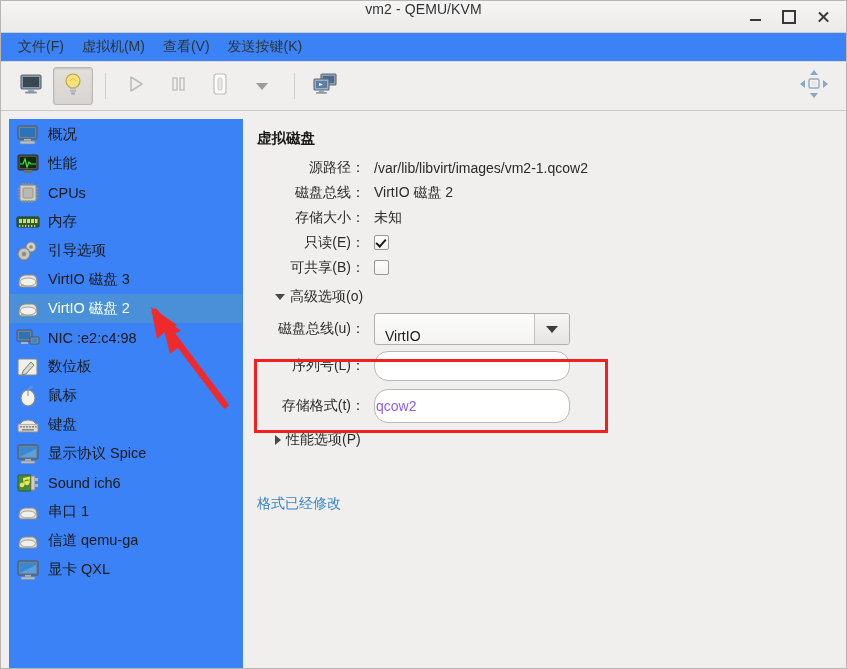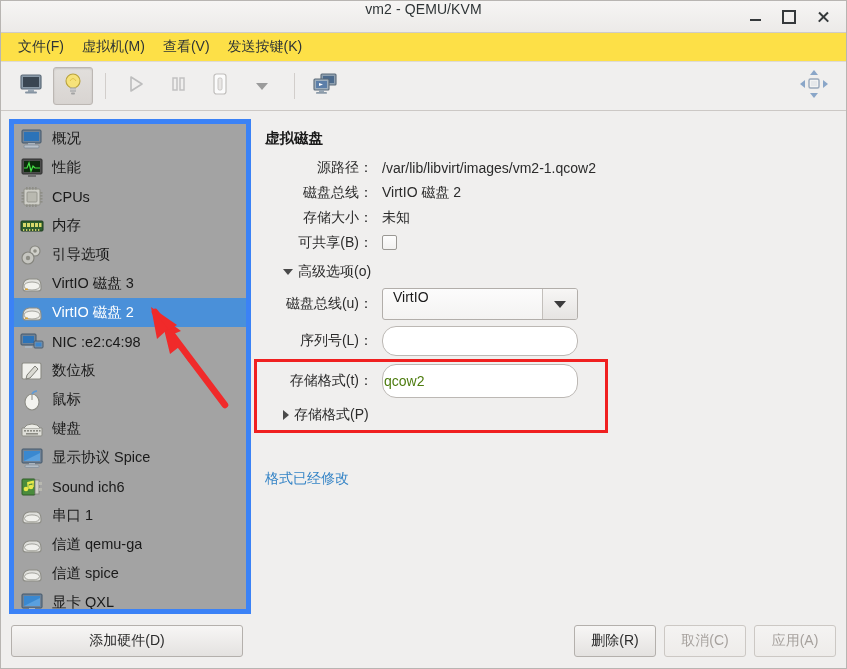--- a/index.html
+++ b/index.html
@@ -55,21 +55,21 @@
   .glyph-close:before, .glyph-close:after {
     content: ""; position: absolute; left: 0; top: 5px;
     width: 13px; height: 2.4px; background: #35393b;
   }
   .glyph-close:before { transform: rotate(45deg); }
   .glyph-close:after  { transform: rotate(-45deg); }
 
   
   .menubar {
     height: 28px;
-    background: #fde047;
+    background: #3b82f6;
     display: flex;
     align-items: center;
     padding-left: 8px;
     border-bottom: 1px solid #dedad6;
     flex: none;
   }
   .menu-item {
     font-size: 14px;
     color: #2e3436;
     padding: 3px 9px;
@@ -109,22 +109,22 @@
   
   .body {
     flex: 1;
     display: flex;
     padding: 8px 8px 0 8px;
     box-sizing: border-box;
     min-height: 0;
   }
   .sidebar {
     width: 232px;
-    background: #a3a3a3;
-    border: 5px solid #3b82f6;
+    background: #3b82f6;
+    border: 1px solid #3b82f6;
     overflow: hidden;
     flex: none;
     position: relative;
   }
   .hw-item {
     display: flex;
     align-items: center;
     height: 29px;
     padding-left: 6px;
     font-size: 14.5px;
@@ -212,21 +212,21 @@
     border-top: 5px solid transparent;
     border-bottom: 5px solid transparent;
     border-left: 6px solid #4a4a4a;
     margin-right: 5px;
   }
   .combo {
     width: 196px; height: 32px;
     border: 1px solid #b2aeaa;
     border-radius: 3px;
     background: linear-gradient(to bottom,#fcfcfc,#f4f3f2);
-    display: flex; align-items: flex-start;
+    display: flex; align-items: flex-end;
     box-sizing: border-box;
     overflow: hidden;
   }
   .combo-text {
     flex: 1;
     padding-left: 10px;
     font-size: 14px;
     color: #1a1a1a;
   }
   .combo-arrow {
@@ -241,21 +241,21 @@
     border-right: 6px solid transparent;
     border-top: 7px solid #3c3c3c;
   }
   .tinput {
     width: 196px; height: 30px;
     border: 1px solid #bcb8b4;
     border-radius: 14px;
     background: #ffffff;
     box-sizing: border-box;
     font-size: 14px;
-    color: #4d7c0f;
+    color: #8b5cf6;
     padding: 0 1px;
     line-height: 28px;
     overflow: hidden;
     white-space: nowrap;
   }
   .tinput.tall { height: 34px; line-height: 32px; }
 
   .status-msg {
     text-align: left;
     color: #3584c6;
@@ -615,30 +615,20 @@
               <path d="M3 14 Q3 8 9 7 L17 7 Q21 8 21 14 L21 16 Q21 18 18 18 L6 18 Q3 18 3 16 Z" fill="#e0e0dc" stroke="#8d8d86" stroke-width="1.1"></path>
               <ellipse cx="12" cy="13.5" rx="7.5" ry="3.6" fill="#f0f0ec" stroke="#9b9b94" stroke-width=".9"></ellipse>
               <rect x="7" y="16" width="10" height="1.6" rx=".6" fill="#b7b7b0"></rect>
             </svg>
           </span>
           <span class="hw-label">信道 qemu-ga</span>
         </div>
         <div class="hw-item">
           <span class="hw-icon">
             <svg width="24" height="22" viewBox="0 0 24 22">
-              <path d="M3 14 Q3 8 9 7 L17 7 Q21 8 21 14 L21 16 Q21 18 18 18 L6 18 Q3 18 3 16 Z" fill="#e0e0dc" stroke="#8d8d86" stroke-width="1.1"></path>
-              <ellipse cx="12" cy="13.5" rx="7.5" ry="3.6" fill="#f0f0ec" stroke="#9b9b94" stroke-width=".9"></ellipse>
-              <rect x="7" y="16" width="10" height="1.6" rx=".6" fill="#b7b7b0"></rect>
-            </svg>
-          </span>
-          <span class="hw-label">信道 spice</span>
-        </div>
-        <div class="hw-item">
-          <span class="hw-icon">
-            <svg width="24" height="22" viewBox="0 0 24 22">
               <rect x="2" y="2" width="20" height="14" rx="1" fill="#6f8296" stroke="#42566a" stroke-width="1"></rect>
               <rect x="4" y="4" width="16" height="10" fill="#3a88d0"></rect>
               <path d="M4 14 L20 6 L20 14 Z" fill="#5aa0de"></path>
               <rect x="9" y="16" width="6" height="2" fill="#a9b4bf"></rect>
               <rect x="5" y="18" width="14" height="2.4" rx="1" fill="#b9c2cb" stroke="#7b8894" stroke-width=".7"></rect>
             </svg>
           </span>
           <span class="hw-label">显卡 QXL</span>
         </div>
         <div class="hw-item"></div>
@@ -653,20 +643,24 @@
       </div>
       <div class="frow">
         <div class="flabel">磁盘总线：</div>
         <div class="fvalue">VirtIO 磁盘 2</div>
       </div>
       <div class="frow">
         <div class="flabel">存储大小：</div>
         <div class="fvalue">未知</div>
       </div>
 
+      <div class="frow">
+        <div class="flabel">只读(E)：</div>
+        <div class="chk checked"></div>
+      </div>
       <div class="frow">
         <div class="flabel">可共享(B)：</div>
         <div class="chk"></div>
       </div>
 
       <div class="disclosure">
         <span class="tri-d"></span>
         <span>高级选项(o)</span>
       </div>
 
@@ -685,34 +679,27 @@
         <div class="tinput" placeholder=""></div>
       </div>
 
       <div class="frow" style="margin-bottom:8px;">
         <div class="flabel">存储格式(t)：</div>
         <div class="tinput tall" placeholder="">qcow2</div>
       </div>
 
       <div class="disclosure" style="margin:2px 0 0 18px;">
         <span class="tri-r"></span>
-        <span>存储格式(P)</span>
+        <span>性能选项(P)</span>
       </div>
 
       <div class="status-msg">格式已经修改</div>
     </div>
   </div>
 
-  <div class="footer">
-    <div class="btn wide">添加硬件(D)</div>
-    <div class="footer-spacer"></div>
-    <div class="btn norm">删除(R)</div>
-    <div class="btn norm disabled">取消(C)</div>
-    <div class="btn norm disabled">应用(A)</div>
-  </div>
 
   <div class="red-box" style="left:253px; top:358px; width:348px; height:68px;"></div>
 
   <svg class="red-arrow" style="left:140px; top:300px;" width="95" height="110" viewBox="0 0 95 110">
     <path d="M12 9 L40 30 L30 34 L47 60 L84 103 L38 46 L29 53 L21 20 Z" fill="#f02a2a"></path>
     <path d="M13 10 L80 100" stroke="#f02a2a" stroke-width="7" stroke-linecap="round" opacity="0"></path>
     <path d="M14 11 L84 104" stroke="#f02a2a" stroke-width="6.5" stroke-linecap="round"></path>
     <path d="M10 6 L36 24 L26 30 L14 12 Z" fill="#f02a2a"></path>
     <path d="M10 6 L16 38 L27 28 Z" fill="#f02a2a"></path>
   </svg>

